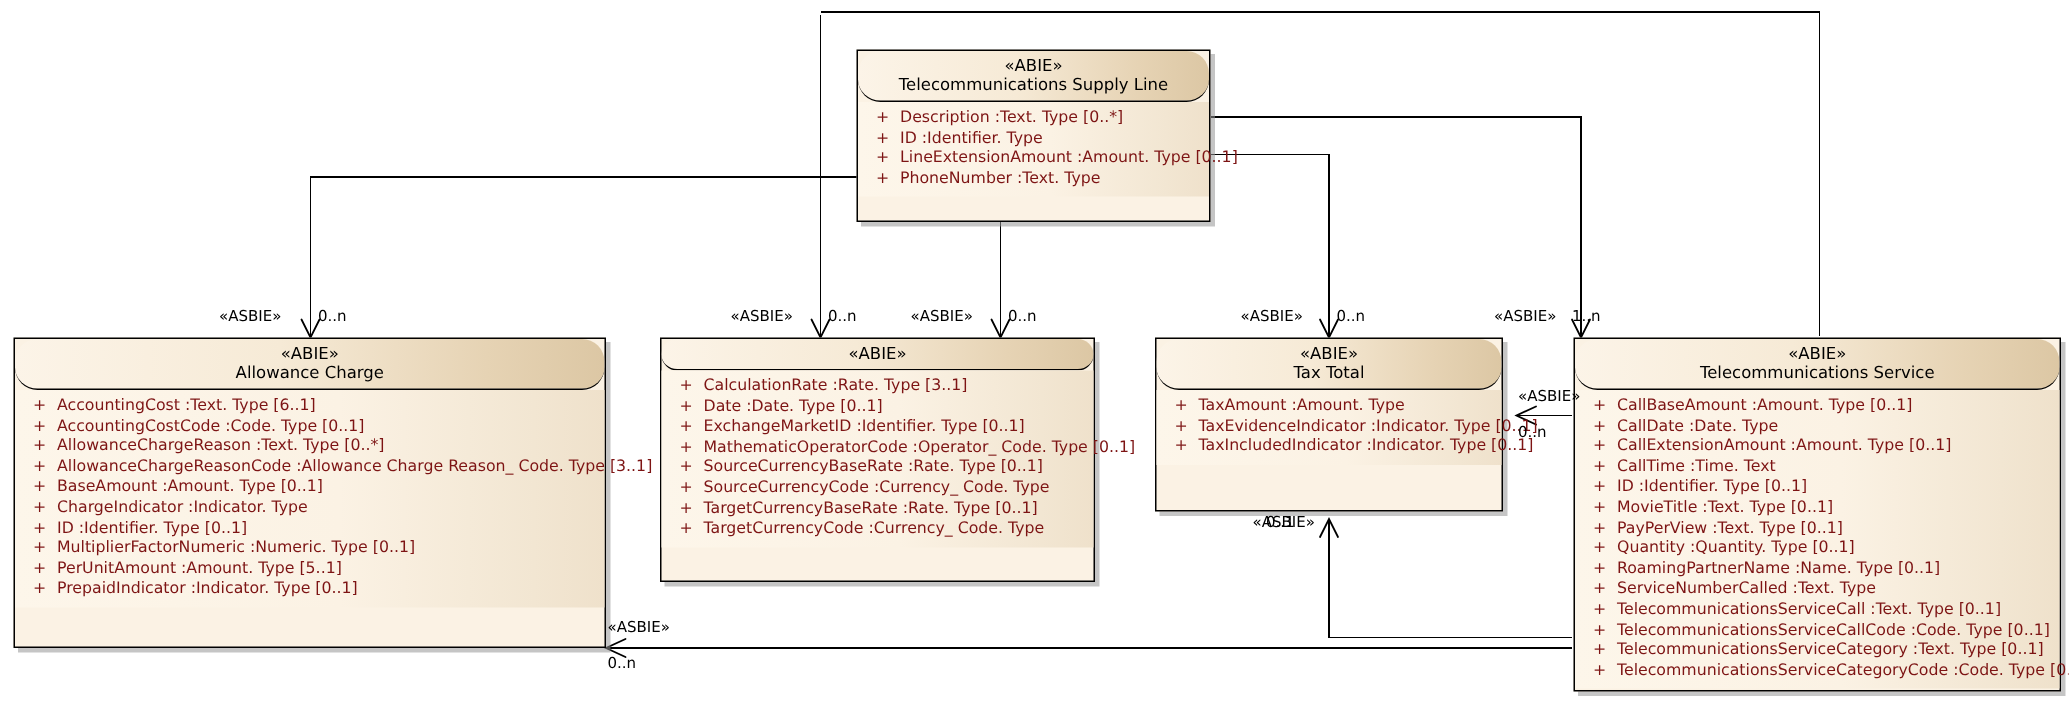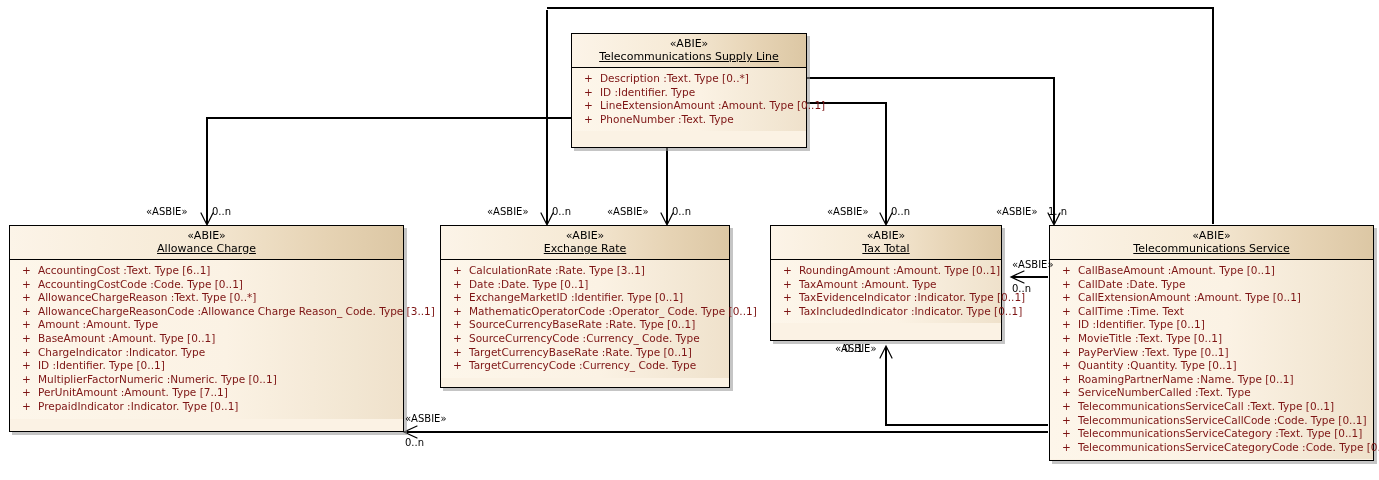--- a/index.html
+++ b/index.html
@@ -18,23 +18,24 @@
     box-sizing:border-box;
     box-shadow:3px 3px 0 0 rgba(150,150,150,0.55);
   }
   .uml-header{
     border-bottom:1px solid #000000;
     background:linear-gradient(to right,#fcf4e8 0%,#f6ead6 45%,#e6d3b4 80%,#dcc7a4 100%);
     text-align:center;
     padding:3px 4px 4px 4px;
     color:#000000;
     line-height:13px;
+    border-radius:15px;
   }
   .uml-stereo{font-size:11px;letter-spacing:0px;}
-  .uml-name{font-size:11px;text-decoration:underline;}
+  .uml-name{font-size:11px;}
   .uml-body{
     background:linear-gradient(to right,#fdf6ea 0%,#fbf2e4 55%,#f2e6d2 88%,#efe1cb 100%);
     padding:4px 0 5px 0;
   }
   .attr{
     font-size:10.5px;color:#7d1414;line-height:13.6px;
     white-space:nowrap;padding-left:12px;
   }
   .attr .vis{display:inline-block;width:16px;color:#7d1414;}
 
@@ -104,54 +105,51 @@
   <div class="uml-class" id="cls-allowance-charge" style="left:9px;top:225px;width:395px;height:207px;">
     <div class="uml-header">
       <div class="uml-stereo">«ABIE»</div>
       <div class="uml-name">Allowance Charge</div>
     </div>
     <div class="uml-body">
       <div class="attr"><span class="vis">+</span><span>AccountingCost  :Text. Type [6..1]</span></div>
       <div class="attr"><span class="vis">+</span><span>AccountingCostCode  :Code. Type [0..1]</span></div>
       <div class="attr"><span class="vis">+</span><span>AllowanceChargeReason  :Text. Type [0..*]</span></div>
       <div class="attr"><span class="vis">+</span><span>AllowanceChargeReasonCode  :Allowance Charge Reason_ Code. Type [3..1]</span></div>
-      <div class="attr"><span class="vis">+</span><span>Amount  :Amount. Type</span></div>
       <div class="attr"><span class="vis">+</span><span>BaseAmount  :Amount. Type [0..1]</span></div>
       <div class="attr"><span class="vis">+</span><span>ChargeIndicator  :Indicator. Type</span></div>
       <div class="attr"><span class="vis">+</span><span>ID  :Identifier. Type [0..1]</span></div>
       <div class="attr"><span class="vis">+</span><span>MultiplierFactorNumeric  :Numeric. Type [0..1]</span></div>
-      <div class="attr"><span class="vis">+</span><span>PerUnitAmount  :Amount. Type [7..1]</span></div>
+      <div class="attr"><span class="vis">+</span><span>PerUnitAmount  :Amount. Type [5..1]</span></div>
       <div class="attr"><span class="vis">+</span><span>PrepaidIndicator  :Indicator. Type [0..1]</span></div>
     </div>
   </div>
 
   <div class="uml-class" id="cls-exchange-rate" style="left:440px;top:225px;width:290px;height:163px;">
     <div class="uml-header">
       <div class="uml-stereo">«ABIE»</div>
-      <div class="uml-name">Exchange Rate</div>
     </div>
     <div class="uml-body">
       <div class="attr"><span class="vis">+</span><span>CalculationRate  :Rate. Type [3..1]</span></div>
       <div class="attr"><span class="vis">+</span><span>Date  :Date. Type [0..1]</span></div>
       <div class="attr"><span class="vis">+</span><span>ExchangeMarketID  :Identifier. Type [0..1]</span></div>
       <div class="attr"><span class="vis">+</span><span>MathematicOperatorCode  :Operator_ Code. Type [0..1]</span></div>
       <div class="attr"><span class="vis">+</span><span>SourceCurrencyBaseRate  :Rate. Type [0..1]</span></div>
       <div class="attr"><span class="vis">+</span><span>SourceCurrencyCode  :Currency_ Code. Type</span></div>
       <div class="attr"><span class="vis">+</span><span>TargetCurrencyBaseRate  :Rate. Type [0..1]</span></div>
       <div class="attr"><span class="vis">+</span><span>TargetCurrencyCode  :Currency_ Code. Type</span></div>
     </div>
   </div>
 
   <div class="uml-class" id="cls-tax-total" style="left:770px;top:225px;width:232px;height:116px;">
     <div class="uml-header">
       <div class="uml-stereo">«ABIE»</div>
       <div class="uml-name">Tax Total</div>
     </div>
     <div class="uml-body">
-      <div class="attr"><span class="vis">+</span><span>RoundingAmount  :Amount. Type [0..1]</span></div>
       <div class="attr"><span class="vis">+</span><span>TaxAmount  :Amount. Type</span></div>
       <div class="attr"><span class="vis">+</span><span>TaxEvidenceIndicator  :Indicator. Type [0..1]</span></div>
       <div class="attr"><span class="vis">+</span><span>TaxIncludedIndicator  :Indicator. Type [0..1]</span></div>
     </div>
   </div>
 
   <div class="uml-class" id="cls-telecom-service" style="left:1049px;top:225px;width:325px;height:236px;">
     <div class="uml-header">
       <div class="uml-stereo">«ABIE»</div>
       <div class="uml-name">Telecommunications Service</div>

